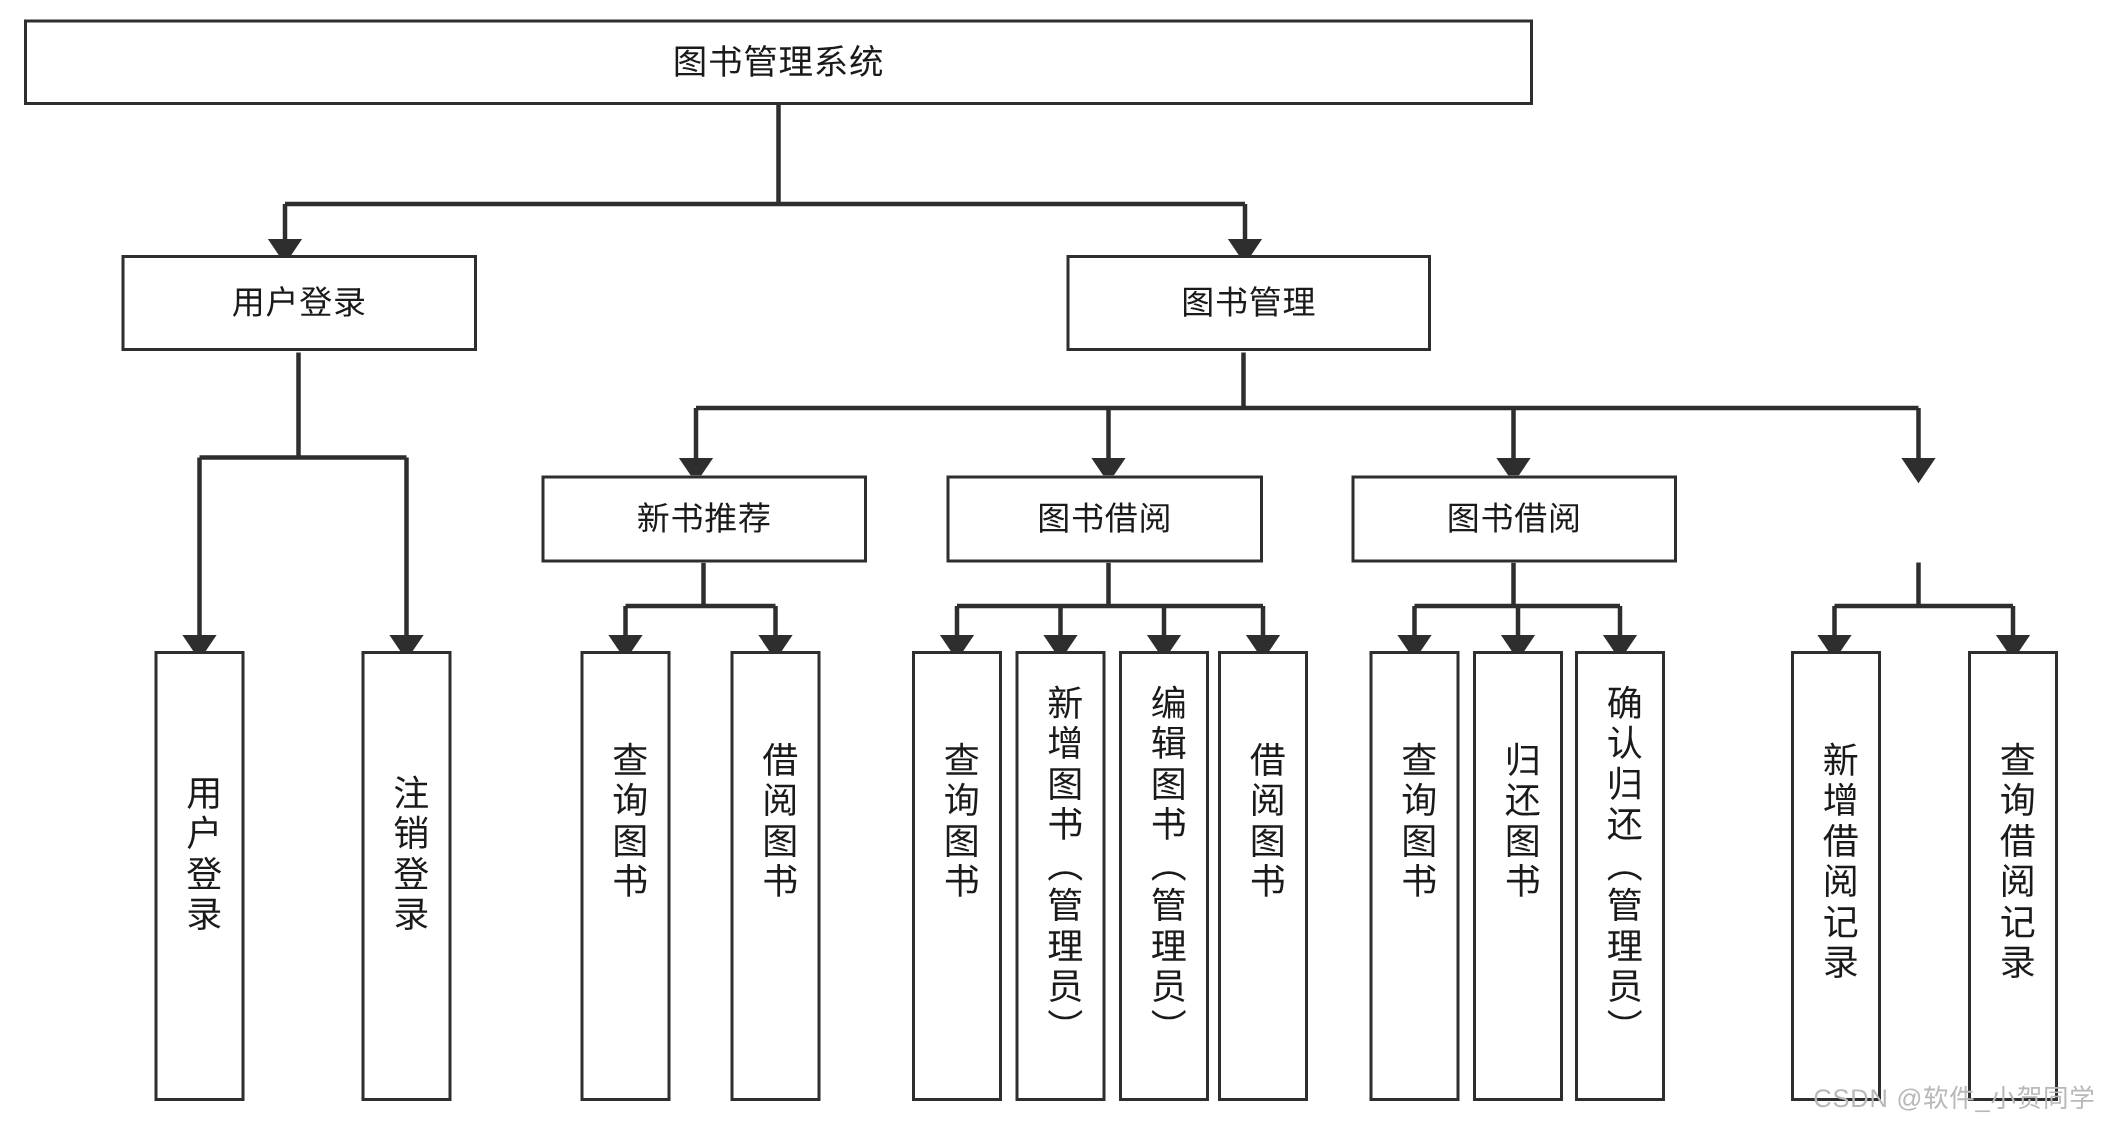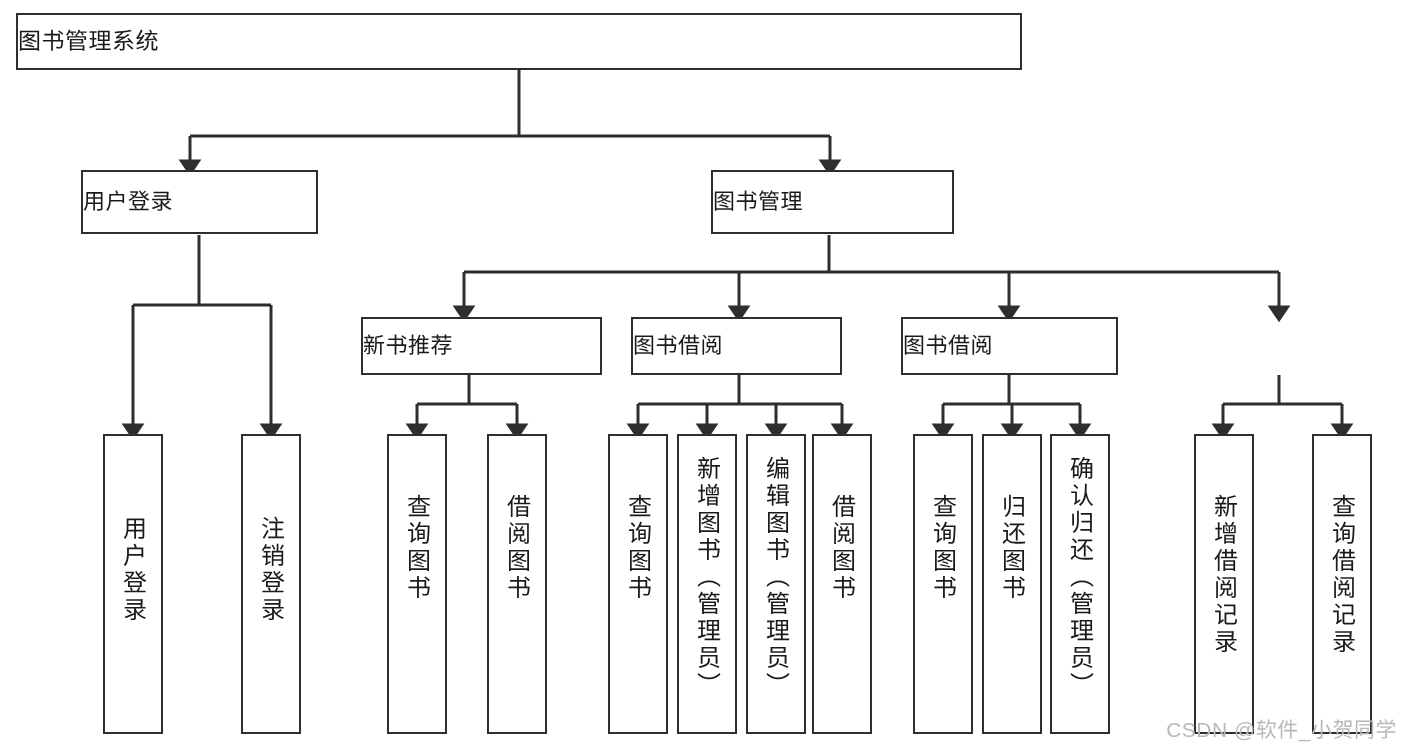--- a/index.html
+++ b/index.html
@@ -26,21 +26,21 @@
     height: 747px;
     pointer-events: none;
   }
   .node {
     position: absolute;
     box-sizing: border-box;
     background: #ffffff;
     border: 2px solid #2e2e2e;
     display: flex;
     align-items: center;
-    justify-content: flex-start;
+    justify-content: center;
     color: #1a1a1a;
     z-index: 2;
   }
   .node-label {
     display: block;
     text-align: center;
     line-height: 1.18;
     white-space: nowrap;
   }
   
@@ -71,21 +71,21 @@
   .node.vert.lowmid .node-label {
     margin-top: 74px;
   }
   .node.vert.high .node-label {
     margin-top: 14px;
   }
   #watermark {
     position: absolute;
     right: 8px;
     bottom: 4px;
-    font-size: 21px;
+    font-size: 17px;
     color: #b9b9b9;
     letter-spacing: 0.5px;
     z-index: 5;
     white-space: nowrap;
   }
 </style>
 </head>
 <body>
 
 <div id="diagram-canvas">
@@ -145,21 +145,21 @@
     <span class="node-label">图书管理系统</span>
   </div>
 
   <div class="node horiz" style="left:81px; top:170px; width:237px; height:64px;">
     <span class="node-label">用户登录</span>
   </div>
   <div class="node horiz" style="left:711px; top:170px; width:243px; height:64px;">
     <span class="node-label">图书管理</span>
   </div>
 
-  <div class="node horiz" style="left:361px; top:317px; width:241px; height:58px;font-family:Liberation Serif, serif;">
+  <div class="node horiz" style="left:361px; top:317px; width:217px; height:58px;font-family:Liberation Serif, serif;">
     <span class="node-label">新书推荐</span>
   </div>
   <div class="node horiz" style="left:631px; top:317px; width:211px; height:58px;">
     <span class="node-label">图书借阅</span>
   </div>
   <div class="node horiz" style="left:901px; top:317px; width:217px; height:58px;">
     <span class="node-label">图书借阅</span>
   </div>
 
   <div class="node vert lowmid" style="left:103px; top:434px; width:60px; height:300px;">

